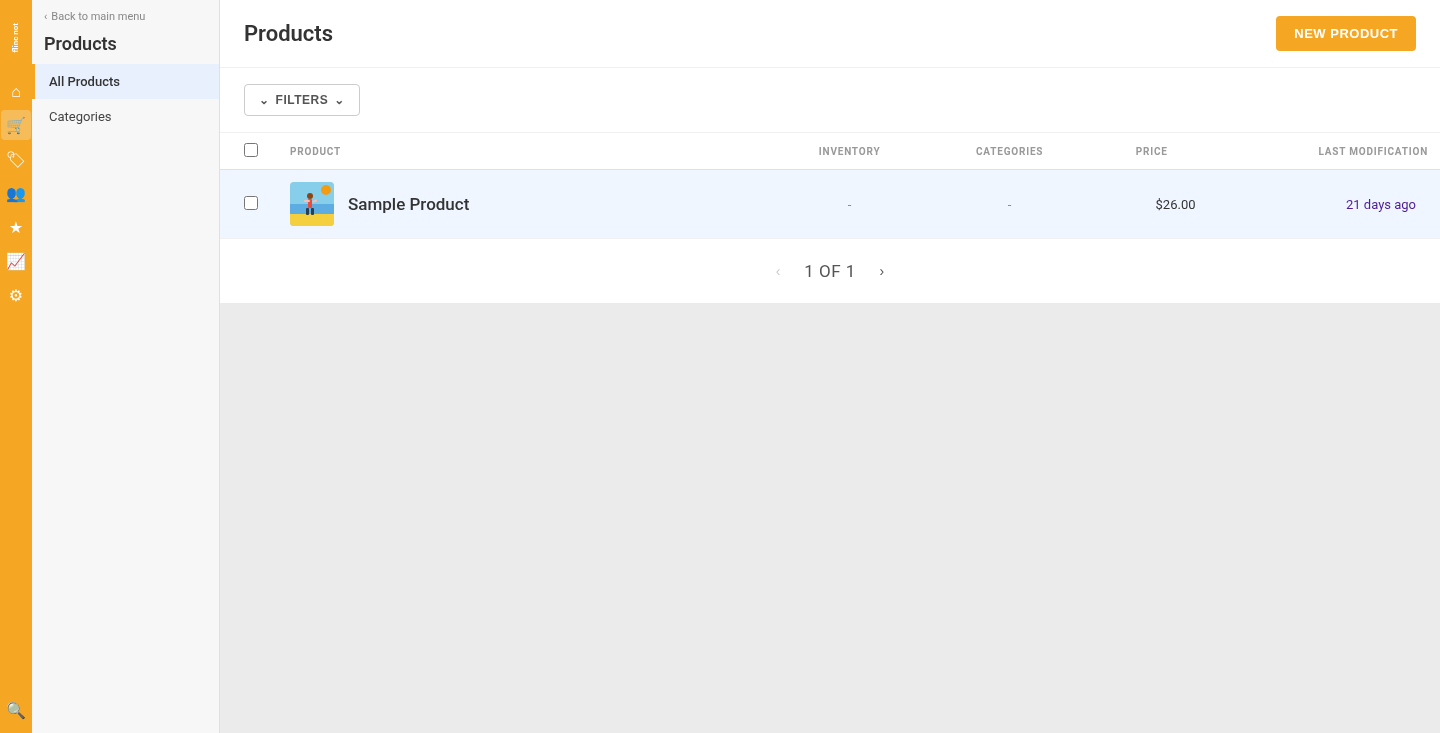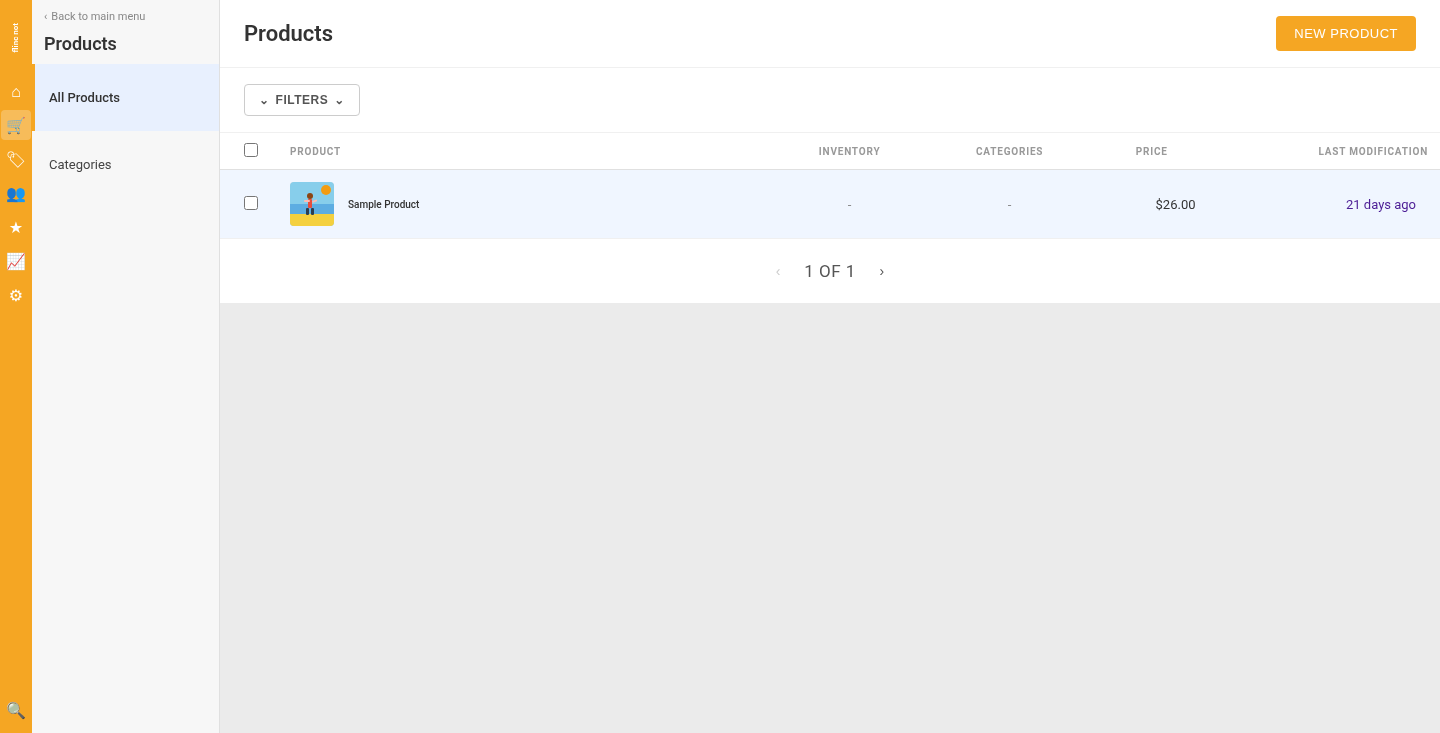--- a/index.html
+++ b/index.html
@@ -85,21 +85,21 @@
     }
 
     .panel-title {
       padding: 4px 12px 10px;
       font-size: 18px;
       font-weight: 600;
       color: #333;
     }
 
     .panel-menu-item {
-      padding: 26px 14px;
+      padding: 10px 14px;
       font-size: 13px;
       color: #444;
       cursor: pointer;
       border-left: 3px solid transparent;
     }
 
     .panel-menu-item.active {
       background: #e8f0fe;
       border-left: 3px solid #f5a623;
       color: #333;
@@ -137,21 +137,21 @@
       font-weight: 600;
       color: #333;
     }
 
     .btn-new-product {
       background: #f5a623;
       color: white;
       border: none;
       padding: 10px 18px;
       font-size: 13px;
-      font-weight: 400;
+      font-weight: 700;
       border-radius: 4px;
       cursor: pointer;
       letter-spacing: 0.5px;
     }
 
     
     .filters-bar {
       padding: 16px 24px;
       border-bottom: 1px solid #f0f0f0;
     }
@@ -232,21 +232,21 @@
     .product-thumbnail {
       width: 44px;
       height: 44px;
       border-radius: 4px;
       overflow: hidden;
       background: #ddd;
       flex-shrink: 0;
     }
 
     .product-name {
-      font-size: 10px;
+      font-size: 17px;
       color: #333;
       font-weight: 500;
     }
 
     
     .pagination-bar {
       display: flex;
       align-items: center;
       justify-content: center;
       padding: 18px 24px;

